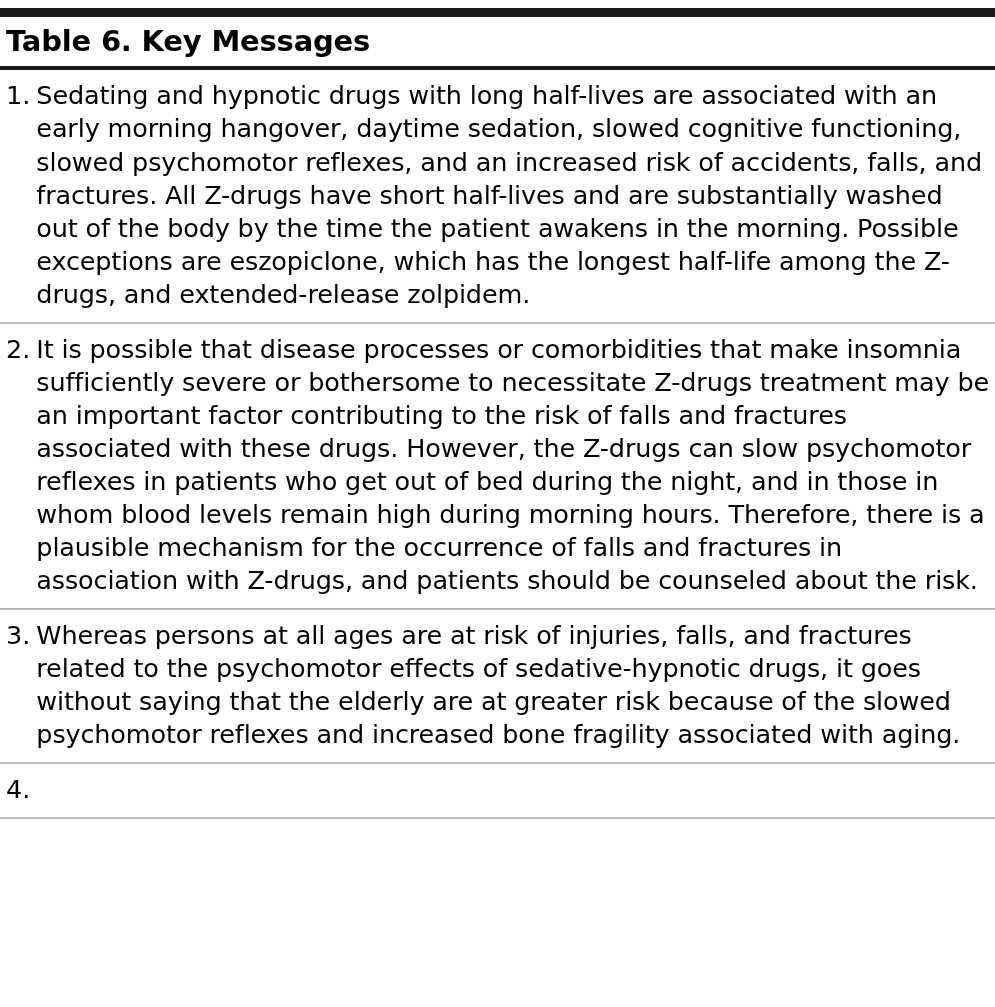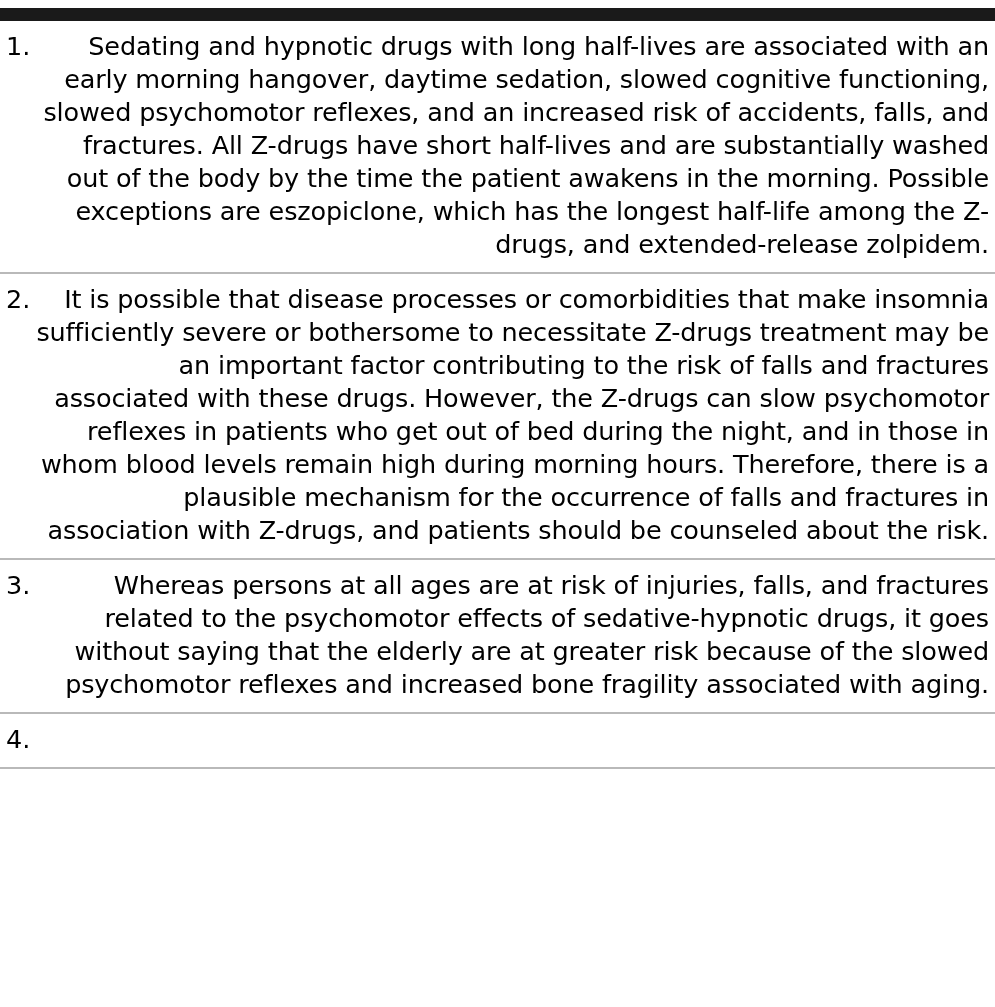--- a/index.html
+++ b/index.html
@@ -49,32 +49,33 @@
     flex: 0 0 auto;
     font-size: 25.5px;
     line-height: 1.295;
     white-space: nowrap;
     padding-right: 6px;
   }
   .msg-text {
     flex: 1 1 auto;
     font-size: 25.5px;
     line-height: 1.295;
-    text-align: right;
+    text-align: left;
     letter-spacing: -0.15px;
     hyphens: none;
   }
 </style>
 </head>
 <body>
 
 <div class="table-wrap">
 
   <div class="rule-top"></div>
 
+  <div class="table-title">Table 6. Key Messages</div>
 
   <div class="rule-title"></div>
 
   <div class="msg-row">
     <div class="msg-num">1.</div>
     <div class="msg-text">Sedating and hypnotic drugs with long half-lives are associated with an early morning hangover, daytime sedation, slowed cognitive functioning, slowed psychomotor reflexes, and an increased risk of accidents, falls, and fractures. All Z-drugs have short half-lives and are substantially washed out of the body by the time the patient awakens in the morning. Possible exceptions are eszopiclone, which has the longest half-life among the Z-drugs, and extended-release zolpidem.</div>
   </div>
 
   <div class="rule-row"></div>
 

